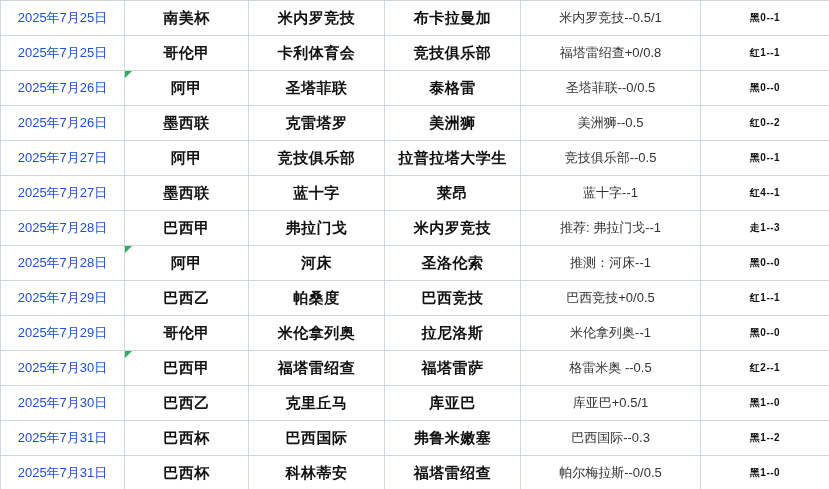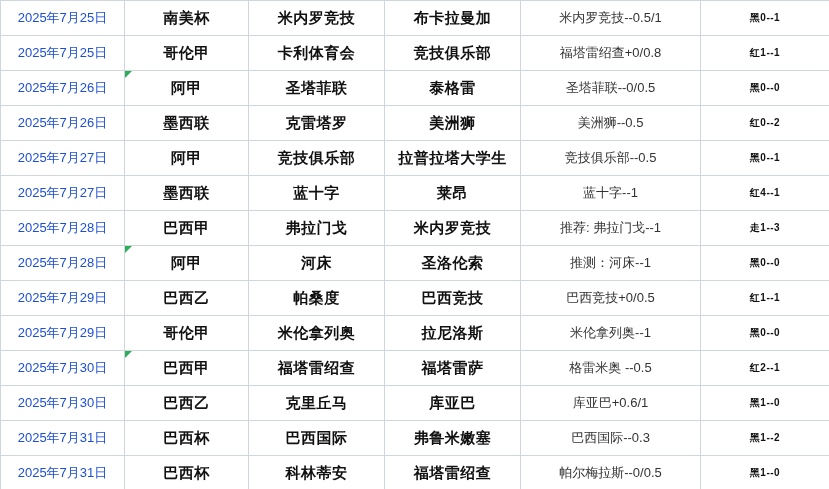--- a/index.html
+++ b/index.html
@@ -173,21 +173,21 @@
         <td class="home">福塔雷绍查</td>
         <td class="away">福塔雷萨</td>
         <td class="tip">格雷米奥 --0.5</td>
         <td class="result">红2--1</td>
       </tr>
       <tr>
         <td class="date">2025年7月30日</td>
         <td class="league">巴西乙</td>
         <td class="home">克里丘马</td>
         <td class="away">库亚巴</td>
-        <td class="tip">库亚巴+0.6/1</td>
+        <td class="tip">库亚巴+0.5/1</td>
         <td class="result">黑1--0</td>
       </tr>
       <tr>
         <td class="date">2025年7月31日</td>
         <td class="league">巴西杯</td>
         <td class="home">巴西国际</td>
         <td class="away">弗鲁米嫩塞</td>
         <td class="tip">巴西国际--0.3</td>
         <td class="result">黑1--2</td>
       </tr>

